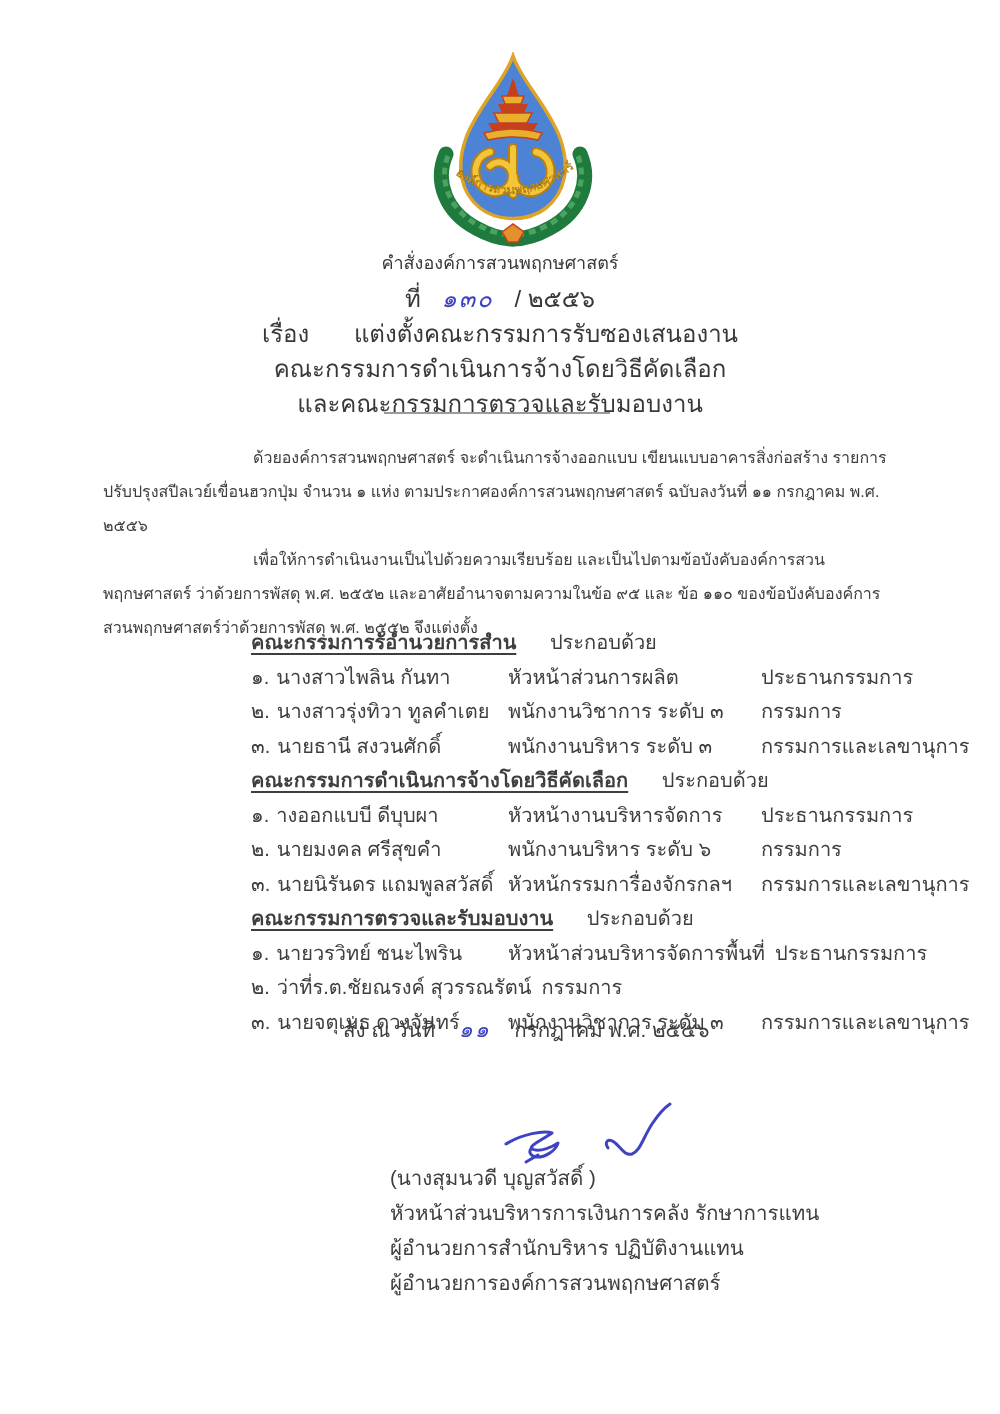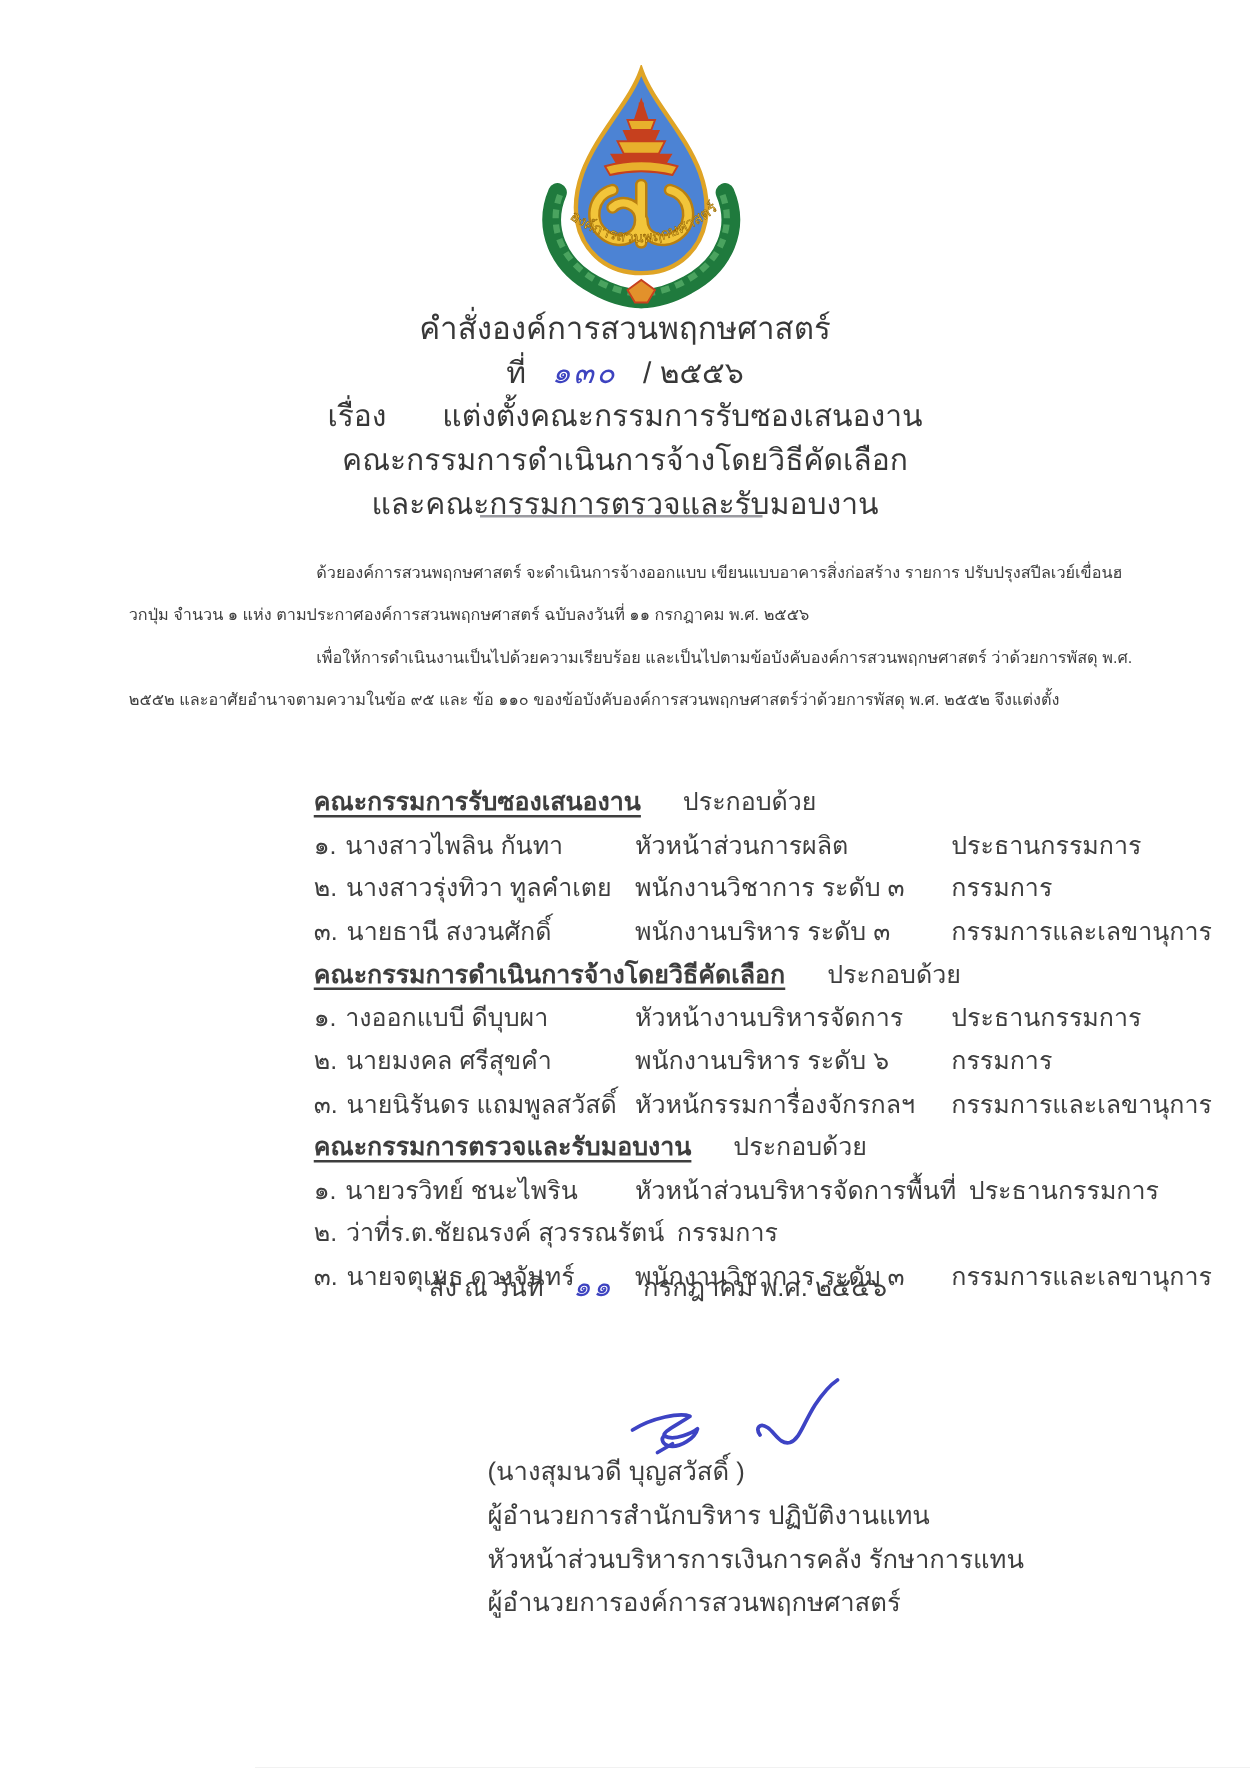--- a/index.html
+++ b/index.html
@@ -9,31 +9,31 @@
     font-family:"Liberation Sans","DejaVu Sans",sans-serif;
     color:#3c3c3c;
   }
   
   .seal{position:absolute;top:52px;left:418px;width:190px;height:196px;}
   
   .header{
     position:absolute;top:246px;left:0;width:100%;
     text-align:center;font-size:24px;line-height:35px;color:#383838;
   }
-  .header .org-title{font-size:25px;}
+  .header .org-title{font-size:18px;}
   .hand{color:#3d43c0;font-style:italic;letter-spacing:2px;}
   .subject-label{margin-right:38px;}
   .divider{
     position:absolute;top:412px;left:384px;width:226px;height:2px;
     background:#9a9aa0;
   }
   
   .paragraphs{
     position:absolute;top:441px;left:103px;width:806px;
-    font-size:13px;line-height:34px;text-align:left;color:#3e3e3e;
+    font-size:16px;line-height:34px;text-align:left;color:#3e3e3e;
   }
   .paragraphs p{margin:0;text-indent:150px;}
   
   .committees{
     position:absolute;top:625px;left:103px;width:860px;
     font-size:20px;line-height:34.5px;color:#3e3e3e;
   }
   .c-header{padding-left:148px;white-space:nowrap;}
   .c-title{font-weight:bold;text-decoration:underline;text-underline-offset:4px;}
   .c-suffix{margin-left:28px;}
@@ -119,21 +119,21 @@
   <div class="divider"></div>
 
   <div class="paragraphs">
     <p>ด้วยองค์การสวนพฤกษศาสตร์ จะดำเนินการจ้างออกแบบ เขียนแบบอาคารสิ่งก่อสร้าง รายการ ปรับปรุงสปีลเวย์เขื่อนฮวกปุ่ม จำนวน ๑ แห่ง ตามประกาศองค์การสวนพฤกษศาสตร์ ฉบับลงวันที่ ๑๑ กรกฎาคม พ.ศ. ๒๕๕๖</p>
     <p>เพื่อให้การดำเนินงานเป็นไปด้วยความเรียบร้อย และเป็นไปตามข้อบังคับองค์การสวนพฤกษศาสตร์ ว่าด้วยการพัสดุ พ.ศ. ๒๕๕๒ และอาศัยอำนาจตามความในข้อ ๙๕ และ ข้อ ๑๑๐ ของข้อบังคับองค์การสวนพฤกษศาสตร์ว่าด้วยการพัสดุ พ.ศ. ๒๕๕๒ จึงแต่งตั้ง</p>
   </div>
 
   <div class="committees">
 
     <div class="c-header">
-      <span class="c-title">คณะกรรมการรับซองเสนองาน</span>
+      <span class="c-title">คณะกรรมการรัอำนวยการสำน</span>
       <span class="c-suffix">ประกอบด้วย</span>
     </div>
     <div class="m-row">
       <span class="m-name"><span class="m-no">๑.</span><span>นางสาวไพลิน กันทา</span></span>
       <span class="m-pos">หัวหน้าส่วนการผลิต</span>
       <span class="m-role">ประธานกรรมการ</span>
     </div>
     <div class="m-row">
       <span class="m-name"><span class="m-no">๒.</span><span>นางสาวรุ่งทิวา ทูลคำเตย</span></span>
       <span class="m-pos">พนักงานวิชาการ ระดับ ๓</span>
@@ -195,18 +195,18 @@
   <svg class="sig-scribble" viewBox="0 0 212 80">
     <g fill="none" stroke="#3d43c4" stroke-width="3" stroke-linecap="round" stroke-linejoin="round">
       <path d="M14,44 C30,34 52,30 60,33 C50,40 36,46 40,49 C48,53 62,46 66,43 C64,51 52,58 44,57 C38,56 36,51 40,48"></path>
       <path d="M34,62 L46,55"></path>
       <path d="M116,48 C112,42 116,38 122,42 C128,46 132,56 140,54 C148,51 150,40 160,24 C166,15 172,8 178,4"></path>
     </g>
   </svg>
 
   <div class="sig-block">
     <div>(นางสุมนวดี บุญสวัสดิ์ )</div>
+    <div>หัวหน้าส่วนบริหารการเงินการคลัง รักษาการแทน</div>
     <div>ผู้อำนวยการสำนักบริหาร ปฏิบัติงานแทน</div>
-    <div>หัวหน้าส่วนบริหารการเงินการคลัง รักษาการแทน</div>
     <div>ผู้อำนวยการองค์การสวนพฤกษศาสตร์</div>
   </div>
 
 </div>
 
 </body></html>

